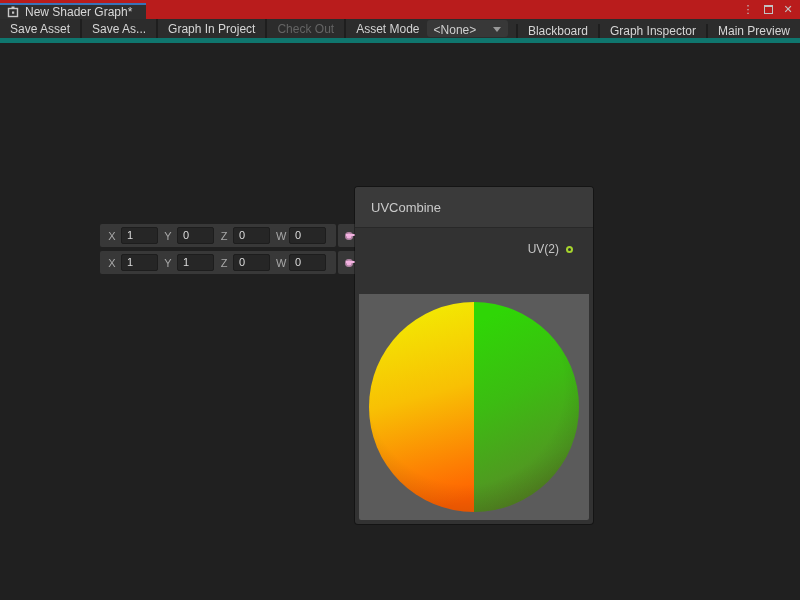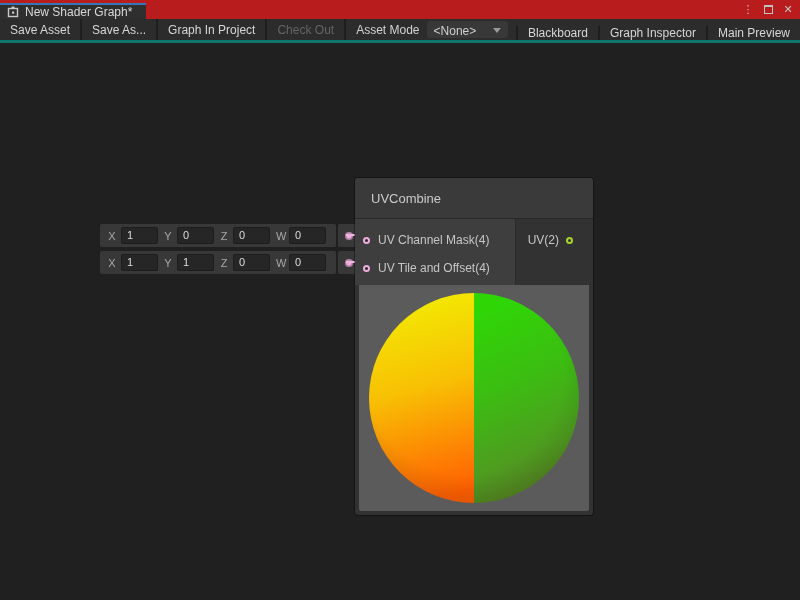--- a/index.html
+++ b/index.html
@@ -18,21 +18,21 @@
     display: flex; align-items: center; gap: 6px;
     background: #2f2f2f; border-top: 2px solid var(--accent,#3973b8);
     padding: 0 12px 0 7px; min-width: 146px; font-size: 12px; color: #d8d8d8;
   }
   .tab-icon { width: 12px; height: 12px; display: inline-block; flex: 0 0 auto; }
   .win-controls { position: absolute; right: 4px; top: 0; height: 19px; display: flex; align-items: center; gap: 4px; }
   .win-btn { width: 16px; height: 16px; display: flex; align-items: center; justify-content: center; color: #c2c2c2; font-size: 11px; cursor: default; }
   .maximize-glyph { width: 9px; height: 9px; border: 1px solid #c2c2c2; border-top-width: 2px; display: inline-block; }
 
   
-  .toolbar { height: 24px; background: #2c2c2c; border-bottom: 3px solid #0f766e; display: flex; align-items: stretch; font-size: 12px; flex: 0 0 auto; }
+  .toolbar { height: 24px; background: #2c2c2c; border-bottom: 5px solid #0f766e; display: flex; align-items: stretch; font-size: 12px; flex: 0 0 auto; }
   .tb-btn { display: flex; align-items: center; padding: 0 10px; color: #d6d6d6; border-right: 2px solid #1e1e1e; background: #2c2c2c; cursor: default; white-space: nowrap; }
   .tb-btn.disabled { color: #646464; }
   .tb-spacer { flex: 1; }
   .tb-label { display: flex; align-items: center; padding: 0 7px 0 10px; color: #d2d2d2; white-space: nowrap; }
   .tb-dropdown {
     align-self: center; width: 98px; height: 17px; background: #383838; border-radius: 3px;
     display: flex; align-items: flex-end; padding: 0 7px; margin-right: 8px; color: #cfcfcf; position: relative;
   }
   .dd-arrow { position: absolute; right: 7px; top: 7px; width: 0; height: 0;
     border-left: 4px solid transparent; border-right: 4px solid transparent; border-top: 5px solid #999; }
@@ -55,21 +55,21 @@
   }
   .vec-portbox { width: 22px; margin-left: 2px; background: #383838; border-radius: 2px; display: flex; align-items: center; justify-content: center; }
   .vec-portdot { width: 8px; height: 8px; border-radius: 50%; background: var(--port4,#f0aede); box-shadow: inset 0 0 0 1.5px rgba(40,40,40,.35); }
 
   
   .edge { position: absolute; height: 2px; background: var(--edge,#f3b3e1); }
   .edge.e0 { left: 346px; top: 191px; width: 22px; }
   .edge.e1 { left: 346px; top: 218px; width: 22px; }
 
   
-  .node { position: absolute; left: 355px; top: 135px; width: 238px; border-radius: 3px; overflow: hidden; background: #323232; box-shadow: 0 0 0 1px rgba(0,0,0,.35); }
+  .node { position: absolute; left: 355px; top: 144px; width: 238px; border-radius: 3px; overflow: hidden; background: #323232; box-shadow: 0 0 0 1px rgba(0,0,0,.35); }
   .node-header { height: 41px; background: #3a3a3a; border-bottom: 1px solid #282828; display: flex; align-items: center; padding-left: 16px; font-size: 13px; color: #cacaca; cursor: move; }
   .node-body { display: flex; height: 66px; }
   .node-inputs { width: 161px; background: #3e3e3e; border-right: 1px solid #2a2a2a; padding-top: 7px; }
   .node-outputs { flex: 1; background: #323232; padding-top: 7px; }
   .port-row { height: 28px; display: flex; align-items: center; }
   .port-row.out { justify-content: flex-end; padding-right: 20px; }
   .port-in { width: 7px; height: 7px; border: 2px solid var(--port4,#f0aede); border-radius: 50%; background: #2b2b2b; margin-left: 8px; margin-right: 8px; flex: 0 0 auto; }
   .port-out { width: 7px; height: 7px; border: 2px solid var(--port2,#a6d42d); border-radius: 50%; background: #323232; margin-left: 7px; flex: 0 0 auto; }
   .port-label { font-size: 12px; color: #c6c6c6; white-space: nowrap; }
 
@@ -170,30 +170,20 @@
     </div>
 
     <div class="edge e0"></div>
     <div class="edge e1"></div>
 
     <div class="node">
       <div class="node-header">
         <span>UVCombine</span>
       </div>
       <div class="node-body">
-        <div class="node-inputs">
-          <div class="port-row">
-            <span class="port-in"></span>
-            <span class="port-label">UV Channel Mask(4)</span>
-          </div>
-          <div class="port-row">
-            <span class="port-in"></span>
-            <span class="port-label">UV Tile and Offset(4)</span>
-          </div>
-        </div>
         <div class="node-outputs">
           <div class="port-row out">
             <span class="port-label">UV(2)</span>
             <span class="port-out"></span>
           </div>
         </div>
       </div>
       <div class="node-preview">
         <svg class="sphere-svg" width="210" height="210" viewBox="0 0 210 210">
           <defs>

